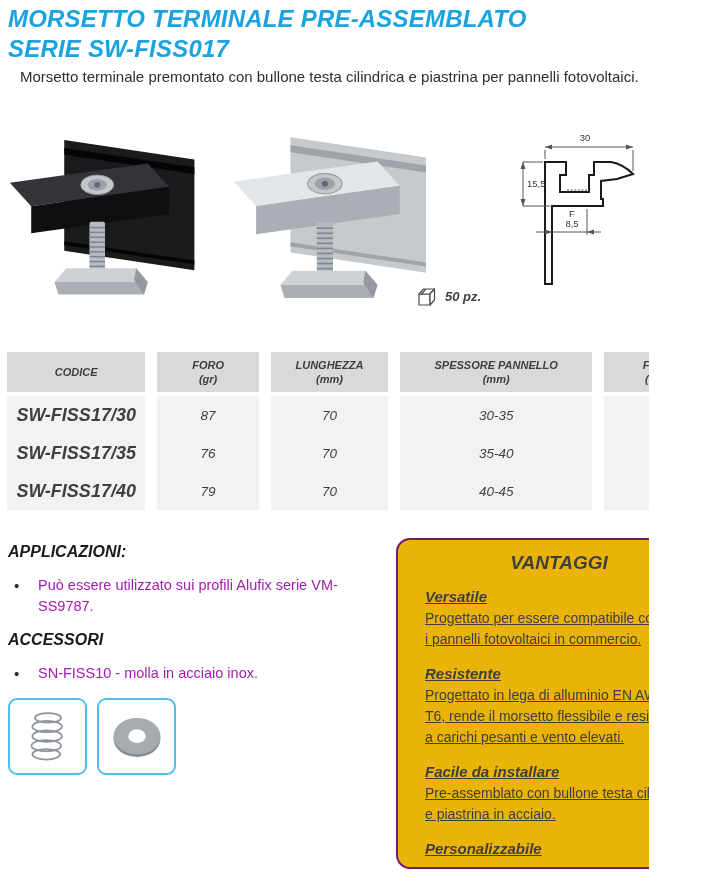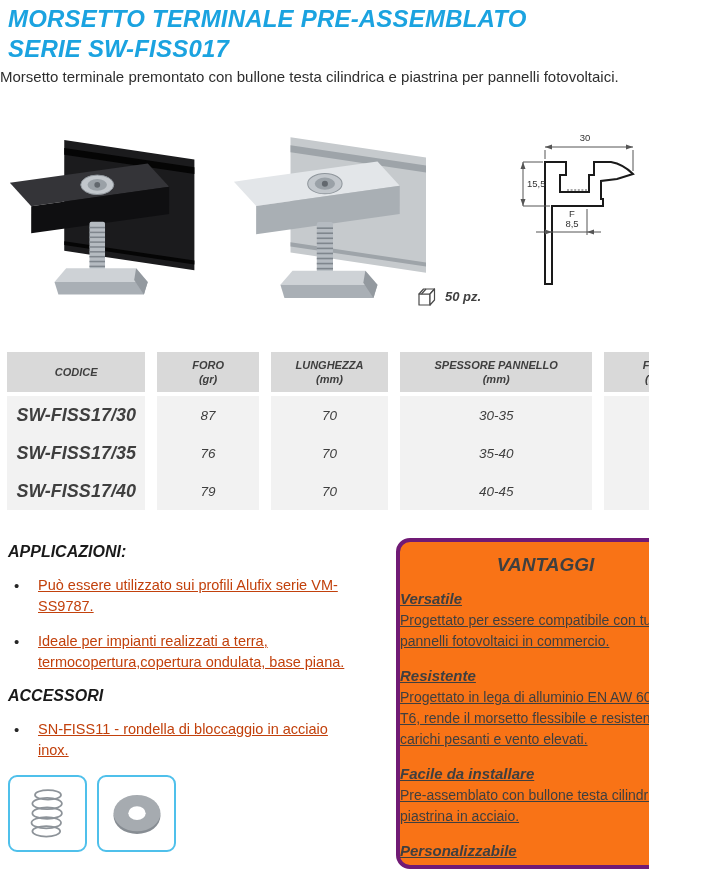--- a/index.html
+++ b/index.html
@@ -1,21 +1,21 @@
 <!DOCTYPE html>
 <html><head>
 <meta charset="utf-8">
 <style>
   * { margin:0; padding:0; box-sizing:border-box; }
   html,body { width:720px; height:873px; background:#fff; font-family:"Liberation Sans", sans-serif; color:#3f3f3f; }
   .page { position:relative; width:649px; height:873px; overflow:hidden; background:#fff; }
 
   
   .title { position:absolute; left:8px; top:4px; font-size:24px; line-height:30px; font-weight:bold; font-style:italic; color:#1BA3E0; letter-spacing:.2px; }
-  .subtitle { position:absolute; left:0; top:68px; font-size:15px; color:#2e2e2e; }
+  .subtitle { position:absolute; left:20px; top:68px; font-size:15px; color:#2e2e2e; }
 
   
   .img-black { position:absolute; left:4px; top:124px; width:204px; height:176px; }
   .img-silver { position:absolute; left:220px; top:121px; width:228px; height:182px; }
   .drawing { position:absolute; left:488px; top:126px; width:178px; height:168px; }
   .pack { position:absolute; left:415px; top:285px; display:flex; align-items:center; gap:7px; }
   .pack-label { font-size:13px; font-weight:bold; font-style:italic; color:#404040; }
 
   
   .clamp.dark .plate { fill:#1b1b1d; } .clamp.dark .plate-groove { fill:#050505; }
@@ -36,33 +36,33 @@
   .spec-table { position:absolute; left:7px; top:352px; width:706px; display:grid; grid-template-columns:145fr 106fr 123fr 201fr 114fr; column-gap:12px; }
   .th { background:#d9d9d9; height:44px; display:flex; align-items:center; justify-content:center; text-align:center;
         font-size:11px; font-weight:bold; font-style:italic; color:#3f3f3f; white-space:pre-line; line-height:14px; border-bottom:4px solid #fff; }
   .td { background:#f2f2f2; height:38px; display:flex; align-items:center; justify-content:center; font-size:13.5px; font-style:italic; color:#3f3f3f; }
   .td.code { font-weight:bold; font-size:18px; }
 
   
   .left-col { position:absolute; left:8px; top:543px; width:382px; }
   .section-heading { font-size:16px; font-weight:bold; font-style:italic; color:#1a1a1a; margin-bottom:14px; }
   .bullets { list-style:none; margin-bottom:14px; }
-  .bullets li { position:relative; padding-left:30px; font-size:14.5px; line-height:21px; color:#c2410c; margin-bottom:14px; max-width:352px;text-decoration:underline; }
+  .bullets li { position:relative; padding-left:30px; font-size:14.5px; line-height:21px; color:#a21caf; margin-bottom:14px; max-width:352px; }
   .bullets li::before { content:"\2022"; position:absolute; left:6px; top:0; font-size:15px; color:#262626; }
   .accessori-heading { margin-top:2px;font-style:italic; }
   .acc-bullets li { margin-bottom:9px; }
   .acc-images { display:flex; gap:10px; margin-top:8px; }
   .acc-box { width:79px; height:77px; border:2px solid #4fc0eb; border-radius:9px; background:#fff; display:flex; align-items:center; justify-content:center; }
 
   .spring-coil { stroke:#8d9399; stroke-width:2; fill:none; }
   .washer-body { fill:#a6abb0; } .washer-rim { fill:#878d93; } .washer-hole { fill:#fff; }
   .pack-icon-line { stroke:#4a4a4a; stroke-width:1.2; fill:#fff; stroke-linejoin:round; }
 
   
-  .vantaggi { position:absolute; left:396px; top:538px; width:317px; height:331px; border:4px solid #701a75; border-radius:14px; background:#f97316; padding:12px 18px 10px 0; }
+  .vantaggi { position:absolute; left:396px; top:538px; width:317px; height:331px; border:2px solid #701a75; border-radius:14px; background:#eab308; padding:12px 18px 10px 27px; }
   .vantaggi-heading { text-align:center; font-size:19px; font-weight:bold; font-style:italic; color:#3f3f3f; margin-bottom:14px; }
   .adv-item { margin-bottom:15px;text-decoration:underline; }
   .adv-title { font-size:15px; font-weight:bold; font-style:italic; color:#3f3f3f; margin-bottom:3px; }
   .adv-text { font-size:14px; line-height:21px; color:#3f3f3f; }
   .adv-text:empty { display:none; }
 </style>
 </head>
 <body>
 
 <div class="page">
@@ -194,26 +194,25 @@
     <div class="td">79</div>
     <div class="td">70</div>
     <div class="td">40-45</div>
     <div class="td">8,5</div>
   </div>
 
   <div class="left-col">
     <h2 class="section-heading">APPLICAZIONI:</h2>
     <ul class="bullets">
       <li>Può essere utilizzato sui profili Alufix serie VM-SS9787.</li>
-      <li>Ideale per impianti realizzati a terra, termocopertura,copertura ondulata, base piana.</li>
     </ul>
 
     <h2 class="section-heading accessori-heading">ACCESSORI</h2>
     <ul class="bullets acc-bullets">
-      <li>SN-FISS11 - rondella di bloccaggio in acciaio inox.</li>
+      <li>SN-FISS10 - molla in acciaio inox.</li>
     </ul>
 
     <div class="acc-images">
       <div class="acc-box">
         <svg width="70" height="66" viewBox="0 0 78 76">
           <ellipse class="spring-coil" cx="39" cy="16" rx="15" ry="5.5"></ellipse>
           <ellipse class="spring-coil" cx="38" cy="26" rx="17" ry="6.5"></ellipse>
           <ellipse class="spring-coil" cx="38" cy="37" rx="17" ry="6.5"></ellipse>
           <ellipse class="spring-coil" cx="37" cy="48" rx="17" ry="6.5"></ellipse>
           <ellipse class="spring-coil" cx="37" cy="58" rx="16" ry="6"></ellipse>

